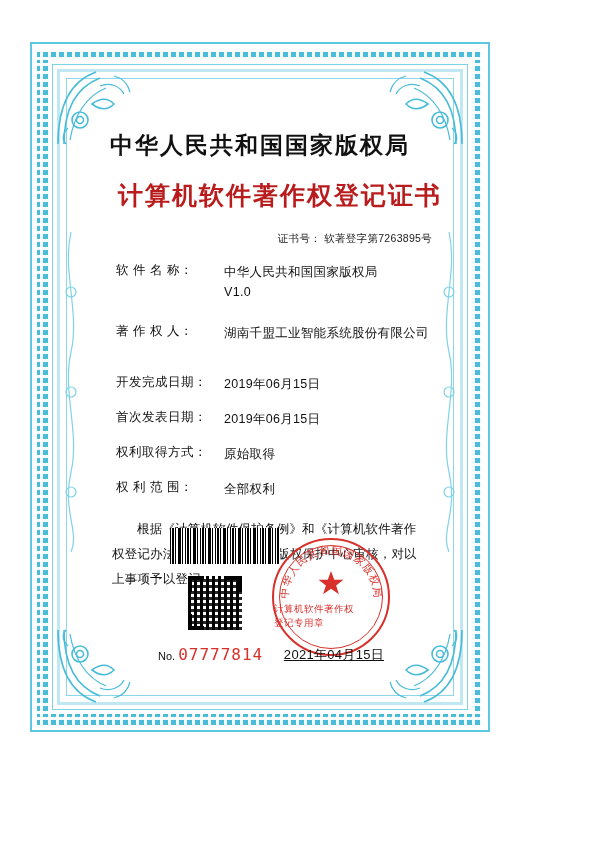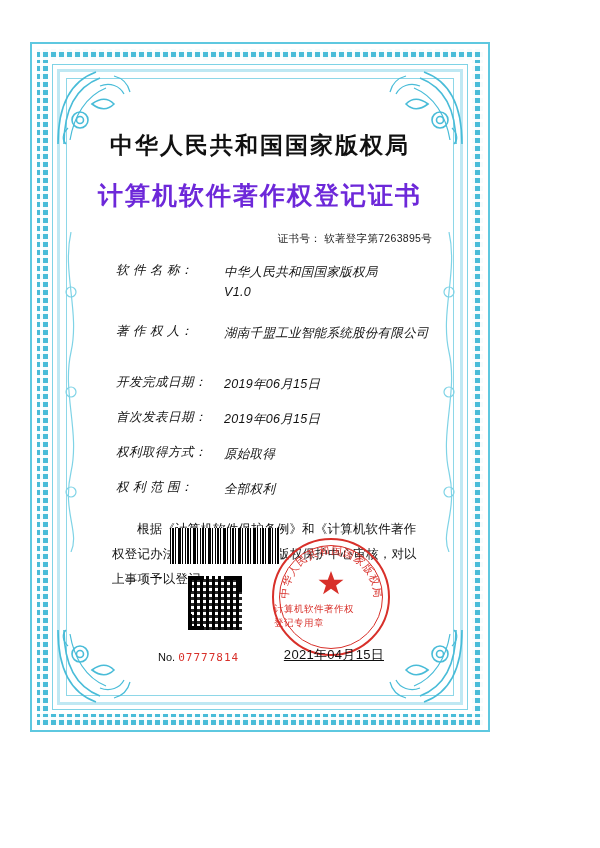--- a/index.html
+++ b/index.html
@@ -103,25 +103,25 @@
   .title-main {
     text-align: center;
     font-family: "DejaVu Serif", "Liberation Serif", serif;
     font-size: 23px;
     font-weight: bold;
     color: #111111;
     letter-spacing: 2px;
     margin-top: 36px;
   }
   .title-sub {
-    text-align: center;
+    text-align: right;
     font-family: "DejaVu Serif", "Liberation Serif", serif;
     font-size: 25px;
     font-weight: bold;
-    color: #6d28d9;
+    color: #b91c1c;
     letter-spacing: 2px;
     margin-top: 18px;
   }
 
   .cert-no {
     text-align: right;
     font-size: 10.5px;
     color: #1a1a1a;
     margin-top: 20px;
     padding-right: 10px;
@@ -130,21 +130,20 @@
 
   .fields {
     margin-top: 16px;
     padding-left: 38px;
     padding-right: 8px;
   }
   .field-row {
     display: flex;
     align-items: flex-start;
     margin-bottom: 15px;
-    font-style: italic;
   }
   .field-label {
     width: 108px;
     flex: 0 0 108px;
     font-size: 12.5px;
     color: #111111;
     letter-spacing: .5px;
     white-space: nowrap;
   }
   .field-value {
@@ -263,21 +262,21 @@
     left: 80px;
     bottom: 12px;
     font-size: 11px;
     color: #111111;
   }
   .footer-no .no-label { color: #111111; }
   .footer-no .no-value {
     color: #d8302a;
     letter-spacing: 1px;
     font-family: "DejaVu Sans Mono", monospace;
-    font-size: 11px;
+    font-size: 16px;
   }
   .footer-date {
     position: absolute;
     right: 58px;
     bottom: 12px;
     font-size: 13px;
     color: #111111;
     letter-spacing: .3px;
     text-decoration: underline;
   }

